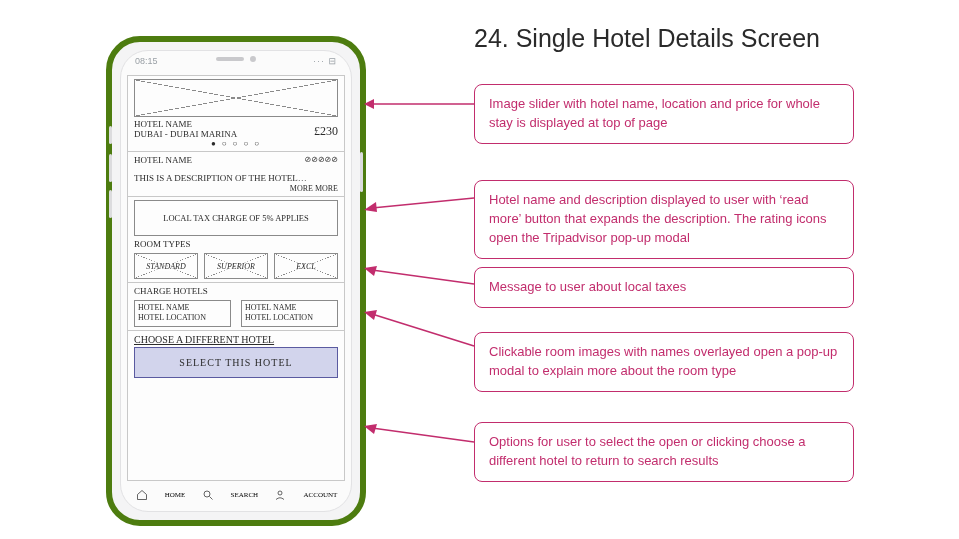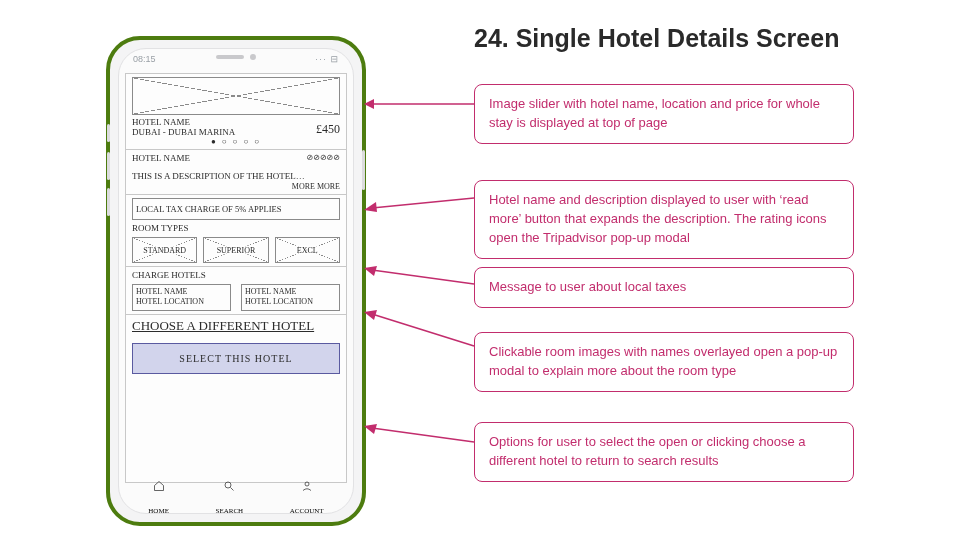--- a/index.html
+++ b/index.html
@@ -9,32 +9,32 @@
     width: 959px;
     height: 539px;
     position: relative;
     overflow: hidden;
   }
   .page-title {
     position: absolute;
     top: 24px;
     left: 474px;
     font-size: 25px;
-    font-weight: 700;
+    font-weight: 400;
     color: #2a2a2a;
   }
   
   .phone-outer {
     position: absolute;
     top: 36px;
     left: 106px;
     width: 260px;
     height: 490px;
     background: #f4f4f5;
-    border: 4px solid #4d7c0f;
+    border: 6px solid #4d7c0f;
     border-radius: 34px;
     padding: 8px;
   }
   .phone-inner {
     width: 100%;
     height: 100%;
     background: #fbfbfb;
     border: 1px solid #e2e2e4;
     border-radius: 28px;
     position: relative;
@@ -78,48 +78,48 @@
     border: 1px solid #8a8a8a;
     background:
       linear-gradient(to top right, transparent 49.5%, #8a8a8a 49.5%, #8a8a8a 50.5%, transparent 50.5%),
       linear-gradient(to top left,  transparent 49.5%, #8a8a8a 49.5%, #8a8a8a 50.5%, transparent 50.5%);
   }
   .slider-img { height: 38px; margin-bottom: 2px; }
   .line1 { display: flex; justify-content: space-between; align-items: flex-end; }
   .dots { text-align: center; font-size: 8px; letter-spacing: 2px; margin-top: 0; }
   .rating { float: right; font-size: 8px; letter-spacing: 0; }
   .readmore { text-align: right; font-size: 8px; margin-top: 1px; }
-  .taxbox { border: 1px solid #8a8a8a; padding: 5px 3px; font-size: 8.5px; }
-  .rooms { display: flex; gap: 6px; margin-top: 4px; }
+  .taxbox { border: 1px solid #8a8a8a; padding: 12px 3px; font-size: 8.5px; text-align: center; }
+  .rooms { display: flex; gap: 6px; margin-top: 4px; font-style: italic; }
   .room { flex: 1; position: relative; }
   .room .imgbox { height: 26px; }
   .room-label { position: absolute; top: 50%; left: 50%; transform: translate(-50%,-50%); font-size: 8px; background: rgba(255,255,255,.7); padding: 0 1px; }
   .similar { display: flex; gap: 10px; margin-top: 4px; }
   .similar-item { flex: 1; border: 1px solid #8a8a8a; padding: 2px 3px; font-size: 8px; line-height: 1.3; }
-  .choose-link { font-size: 13px; text-decoration: underline; margin-bottom: 9px; display: block; }
+  .choose-link { font-size: 10px; text-decoration: underline; margin-bottom: 2px; display: block; }
   .select-btn {
     border: 1px solid #5a5aa0;
     background: #d2d4ec;
     text-align: center;
     padding: 9px 0;
     font-size: 10px;
     letter-spacing: 1px;
   }
   .tabbar {
     position: absolute;
     bottom: 4px; left: 6px; right: 6px;
     height: 24px;
     display: flex;
     justify-content: space-around;
     align-items: center;
     font-family: "Comic Sans MS", "Segoe Print", cursive;
     font-size: 7px;
     text-align: center;
   }
-  .tab { display: flex; flex-direction: column; align-items: center; gap: 16px; line-height: 1; }
+  .tab { display: flex; flex-direction: row; align-items: center; gap: 16px; line-height: 1; }
   .tab svg { width: 14px; height: 12px; }
 
   
   .callout {
     position: absolute;
     left: 474px;
     width: 380px;
     border: 1px solid #c22d6d;
     border-radius: 8px;
     padding: 10px 14px;
@@ -165,21 +165,21 @@
 
     <div class="screen-content">
 
       <div class="sec">
         <div class="imgbox slider-img"></div>
         <div class="line1">
           <div>
             <div>HOTEL NAME</div>
             <div>DUBAI - DUBAI MARINA</div>
           </div>
-          <div style="font-size:12px;">£450</div>
+          <div style="font-size:12px;">£230</div>
         </div>
         <div class="dots">● ○ ○ ○ ○</div>
       </div>
 
       <div class="sec">
         <span class="rating">⊘⊘⊘⊘⊘</span>
         <div>HOTEL NAME</div>
         <div style="margin-top:8px;">THIS IS A DESCRIPTION OF THE HOTEL…</div>
         <div class="readmore">MORE MORE</div>
       </div>

